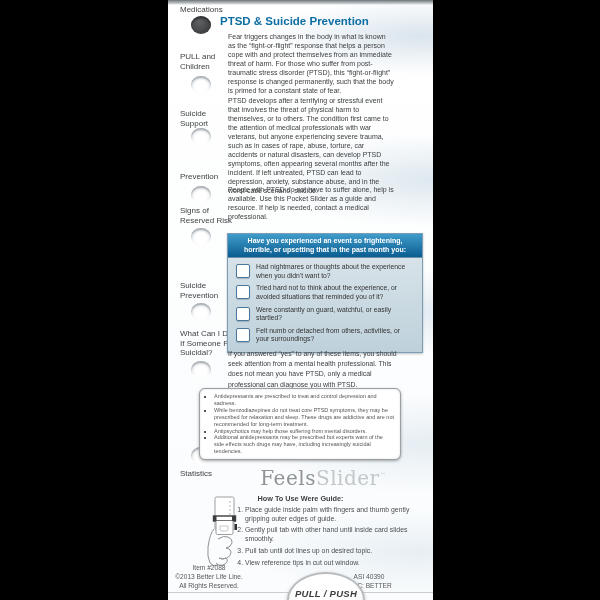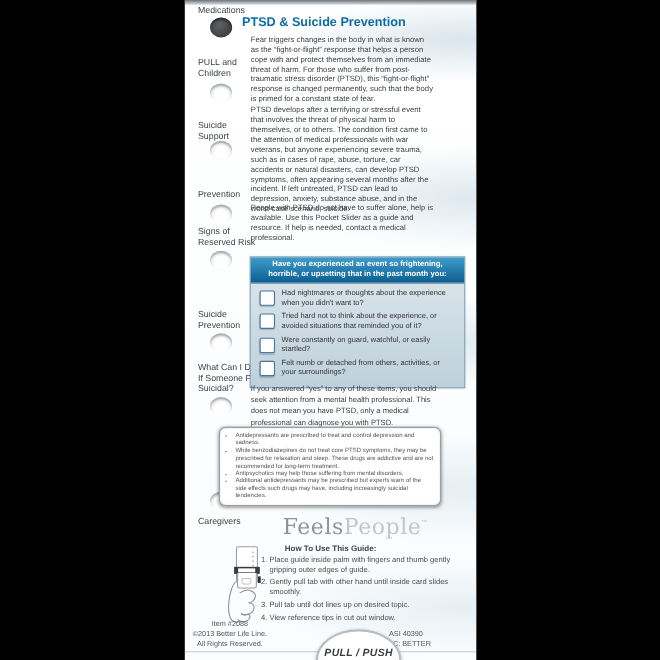--- a/index.html
+++ b/index.html
@@ -100,21 +100,21 @@
 Reserved Risk</div>
     <div class="hole" style="top:228px"></div>
     <div class="side-label" style="top:281px">Suicide
 Prevention</div>
     <div class="hole" style="top:303px"></div>
     <div class="side-label" style="top:329px">What Can I Do
 If Someone Feels
 Suicidal?</div>
     <div class="hole" style="top:361px"></div>
     <div class="hole" style="top:447px"></div>
-    <div class="side-label" style="top:469px">Caregivers</div>
+    <div class="side-label" style="top:469px">Statistics</div>
 
     <div class="title">PTSD &amp; Suicide Prevention</div>
     <div class="para" style="top:33px">Fear triggers changes in the body in what is known as the “fight-or-flight” response that helps a person cope with and protect themselves from an immediate threat of harm. For those who suffer from post-traumatic stress disorder (PTSD), this “fight-or-flight” response is changed permanently, such that the body is primed for a constant state of fear.</div>
     <div class="para" style="top:97px">PTSD develops after a terrifying or stressful event that involves the threat of physical harm to themselves, or to others. The condition first came to the attention of medical professionals with war veterans, but anyone experiencing severe trauma, such as in cases of rape, abuse, torture, car accidents or natural disasters, can develop PTSD symptoms, often appearing several months after the incident. If left untreated, PTSD can lead to depression, anxiety, substance abuse, and in the worst-case scenario, suicide.</div>
     <div class="para" style="top:186px">People with PTSD do not have to suffer alone, help is available. Use this Pocket Slider as a guide and resource. If help is needed, contact a medical professional.</div>
 
 
     <div class="screen-box">
       <div class="screen-banner">Have you experienced an event so frightening, horrible, or upsetting that in the past month you:</div>
       <div class="screen-items">
@@ -141,21 +141,21 @@
 
     <div class="window-box">
       <ul>
         <li>Antidepressants are prescribed to treat and control depression and sadness.</li>
         <li>While benzodiazepines do not treat core PTSD symptoms, they may be prescribed for relaxation and sleep. These drugs are addictive and are not recommended for long-term treatment.</li>
         <li>Antipsychotics may help those suffering from mental disorders.</li>
         <li>Additional antidepressants may be prescribed but experts warn of the side effects such drugs may have, including increasingly suicidal tendencies.</li>
       </ul>
     </div>
 
-    <div class="logo"><span class="pocket">Feels</span><span class="slider">People</span><span class="tm">™</span></div>
+    <div class="logo"><span class="pocket">Feels</span><span class="slider">Slider</span><span class="tm">™</span></div>
 
     <svg class="hand" viewBox="0 0 58 72">
       <rect x="19" y="2" width="19" height="33" rx="1.5" fill="#fff" stroke="#9a9ea0" stroke-width="1"></rect>
       <circle cx="34" cy="7" r="0.7" fill="#9a9ea0"></circle>
         <circle cx="34" cy="11" r="0.7" fill="#9a9ea0"></circle>
       <circle cx="34" cy="15" r="0.7" fill="#9a9ea0"></circle>
         <circle cx="34" cy="19" r="0.7" fill="#9a9ea0"></circle>
       <rect x="17.5" y="21" width="22" height="5" fill="#fff" stroke="#3a3c3e" stroke-width="1.4"></rect>
       <rect x="17.5" y="21" width="3" height="5" fill="#3a3c3e"></rect>
       <rect x="36" y="21" width="3.5" height="5" fill="#3a3c3e"></rect>
@@ -163,21 +163,21 @@
       <path d="M24 31 h8 v3 a2 2 0 0 1 -2 2 h-4 a2 2 0 0 1 -2 -2 z" fill="none" stroke="#b5b9bb" stroke-width="0.8"></path>
       <rect x="38.5" y="29" width="2.5" height="6" fill="#2e3032"></rect>
       <path d="M12 52 q2 -14 6 -18" fill="none" stroke="#8f9395" stroke-width="1"></path>
       <path d="M12 52 q-1 10 2 16" fill="none" stroke="#8f9395" stroke-width="1"></path>
       <path d="M22 44 q6 -4 10 -2 q5 2 4 6 q-1 4 -6 5" fill="none" stroke="#8f9395" stroke-width="1"></path>
       <path d="M30 53 q4 0 5 4 q0 4 -4 6 q-5 2 -8 0" fill="none" stroke="#8f9395" stroke-width="1"></path>
       <path d="M23 63 q4 2 7 0 q3 3 -1 6 q-5 3 -9 -1" fill="none" stroke="#8f9395" stroke-width="1"></path>
       <path d="M14 68 q3 4 8 2" fill="none" stroke="#8f9395" stroke-width="1"></path>
     </svg>
 
-    <div class="howto-head">How To Use This Guide:</div>
+    <div class="howto-head">How To Use Were Guide:</div>
     <ol class="howto-steps">
       <li>Place guide inside palm with fingers and thumb gently gripping outer edges of guide.</li>
       <li>Gently pull tab with other hand until inside card slides smoothly.</li>
       <li>Pull tab until dot lines up on desired topic.</li>
       <li>View reference tips in cut out window.</li>
     </ol>
 
     <div class="item-info">Item #2088
 ©2013 Better Life Line.
 All Rights Reserved.</div>

